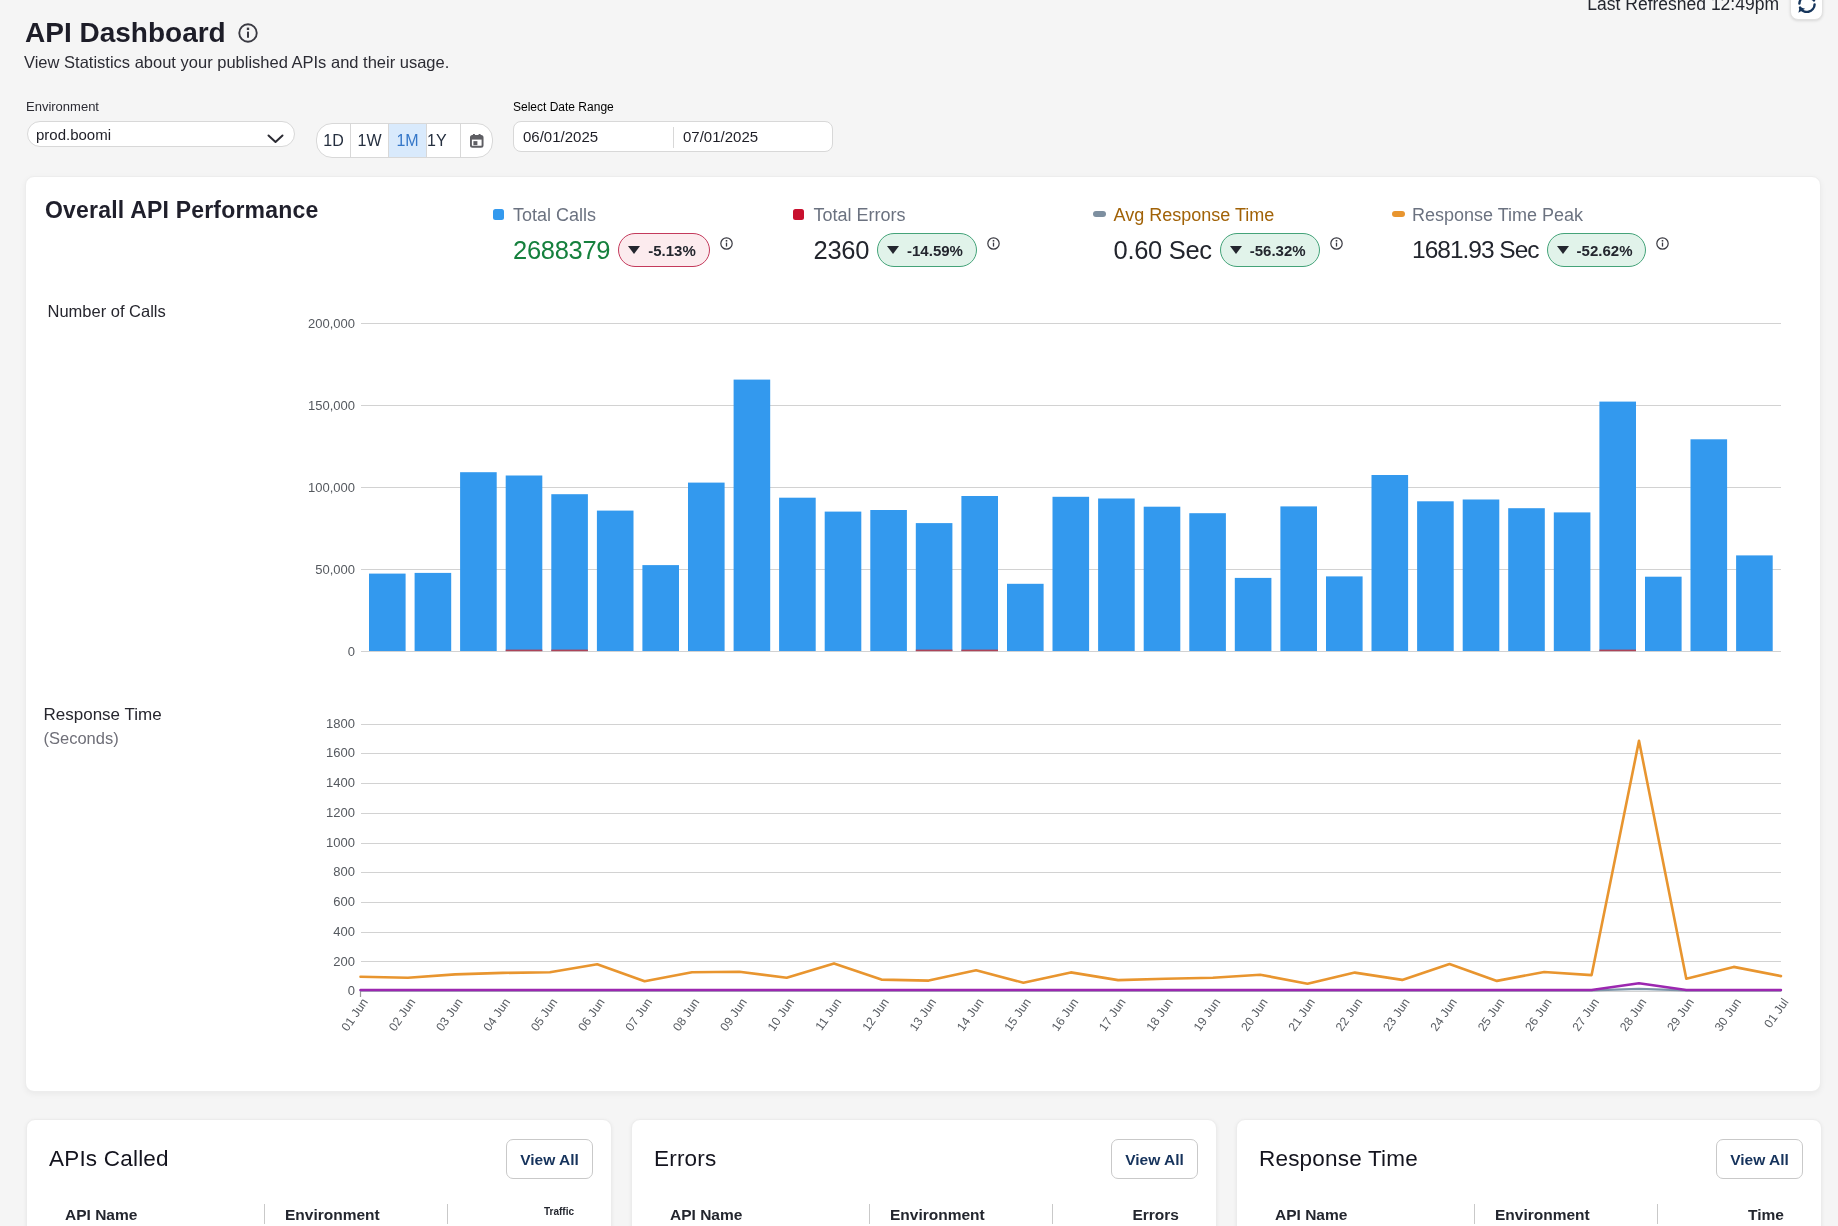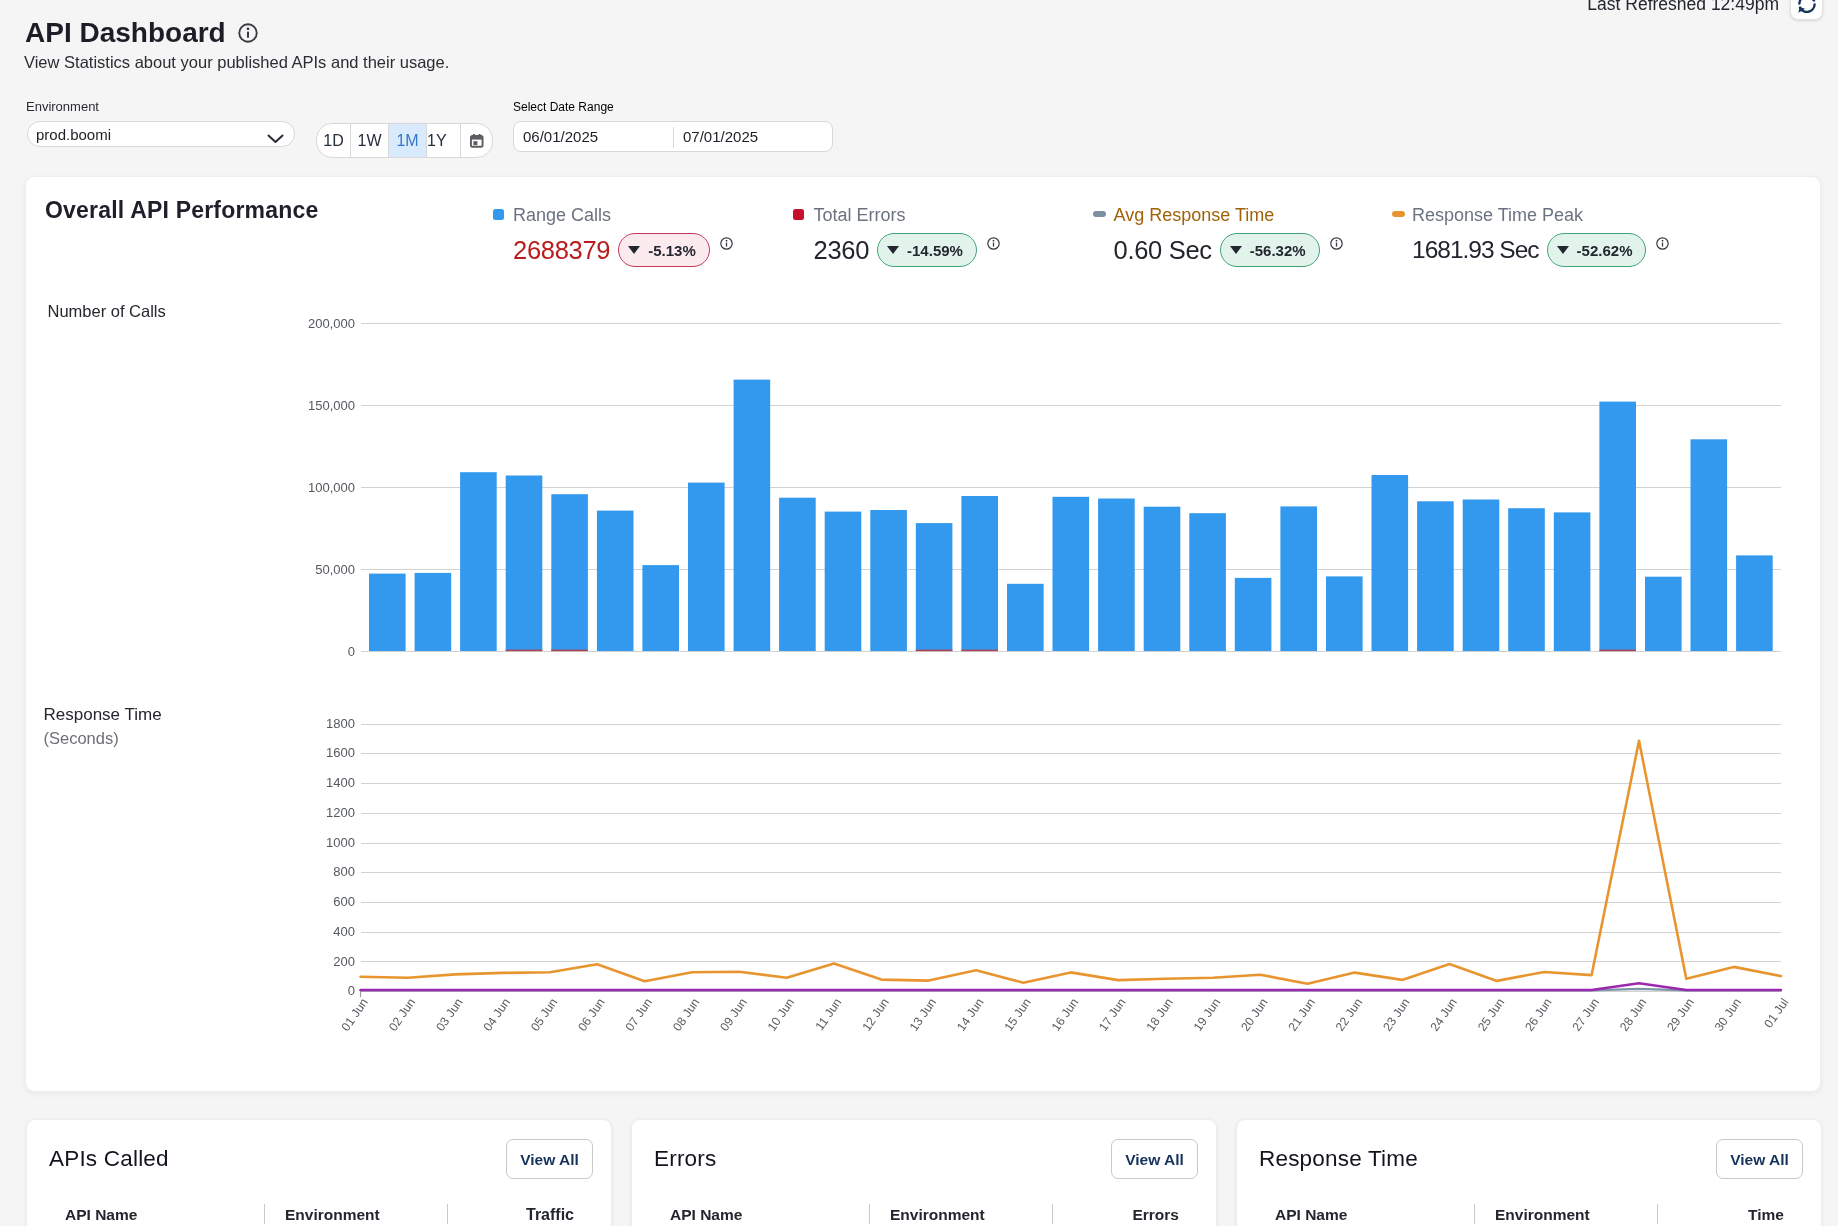--- a/index.html
+++ b/index.html
@@ -58,23 +58,23 @@
   <span style="position:absolute;left:169px;top:6px;font-size:15px;color:#1e1e26;">07/01/2025</span>
 </div>
 
 <div style="position:absolute;left:25px;top:176px;width:1796px;height:916px;background:#fff;border:1px solid #ededed;border-radius:9px;box-shadow:0 2px 6px rgba(0,0,0,0.05);"></div>
 
 <div style="position:absolute;left:45px;top:197px;font-size:23px;font-weight:600;color:#1f1f2b;letter-spacing:0.2px;">Overall API Performance</div>
 
 <div style="position:absolute;left:492.5px;top:209px;">
     <span class="sq" style="background:#3399ee"></span>
   </div>
-<div style="position:absolute;left:513.0px;top:208px;font-size:18px;line-height:15px;color:#6b7280;white-space:nowrap;">Range Calls</div>
+<div style="position:absolute;left:513.0px;top:208px;font-size:18px;line-height:15px;color:#6b7280;white-space:nowrap;">Total Calls</div>
 <div style="position:absolute;left:513.0px;top:233px;height:34px;display:flex;align-items:center;white-space:nowrap;">
-<span style="font-size:25.5px;letter-spacing:-0.3px;color:#b91c1c;">2688379</span>
+<span style="font-size:25.5px;letter-spacing:-0.3px;color:#15803d;">2688379</span>
 <span style="display:inline-flex;align-items:center;height:34px;box-sizing:border-box;margin-left:8px;padding:0 13px 0 9px;border:1.5px solid #c43a5c;background:#fcebee;border-radius:17px;">
 <span style="width:0;height:0;border-left:6.5px solid transparent;border-right:6.5px solid transparent;border-top:8.5px solid #23262e;margin-right:8px;"></span>
 <span style="font-size:15px;font-weight:bold;color:#23262e;">-5.13%</span>
     </span>
 <span style="margin-left:10px;align-self:flex-start;margin-top:4px;">
       <svg width="13" height="13" viewBox="0 0 16 16" style="display:block">
         <circle cx="8" cy="8" r="7" fill="none" stroke="#3a3a42" stroke-width="1.5"></circle>
         <rect x="7.2" y="6.9" width="1.6" height="4.9" fill="#3a3a42"></rect>
         <rect x="7.05" y="3.7" width="1.9" height="1.9" fill="#3a3a42"></rect>
       </svg>
@@ -243,21 +243,21 @@
 <text x="1789.0" y="1002" text-anchor="end" font-size="12.2" fill="#5a5e64" transform="rotate(-55 1789.0 1002)">01 Jul</text>
 </svg>
 
 <div style="position:absolute;left:26px;top:1119px;width:586px;height:240px;background:#fff;border:1px solid #ececec;border-radius:9px;box-shadow:0 1px 4px rgba(0,0,0,0.06);">
 <div style="position:absolute;left:22px;top:26px;font-size:22.5px;font-weight:500;color:#14141e;letter-spacing:0.2px;">APIs Called</div>
 <div style="position:absolute;left:479px;top:19px;width:87px;height:40px;border:1px solid #c9c9c9;border-radius:7px;background:#fff;text-align:center;line-height:40px;font-size:15.5px;font-weight:bold;color:#16335c;">View All</div>
 <div style="position:absolute;left:38px;top:86px;font-size:15.5px;font-weight:bold;color:#23262e;">API Name</div>
 <div style="position:absolute;left:237px;top:84px;width:1px;height:20px;background:#c9c9c9;"></div>
 <div style="position:absolute;left:258px;top:86px;font-size:15.5px;font-weight:bold;color:#23262e;">Environment</div>
 <div style="position:absolute;left:420px;top:84px;width:1px;height:20px;background:#c9c9c9;"></div>
-<div style="position:absolute;right:37px;top:86px;font-size:16px;font-weight:bold;color:#23262e;">Traffic</div>
+<div style="position:absolute;right:37px;top:86px;font-size:10px;font-weight:bold;color:#23262e;">Traffic</div>
 </div>
 <div style="position:absolute;left:631px;top:1119px;width:586px;height:240px;background:#fff;border:1px solid #ececec;border-radius:9px;box-shadow:0 1px 4px rgba(0,0,0,0.06);">
 <div style="position:absolute;left:22px;top:26px;font-size:22.5px;font-weight:500;color:#14141e;letter-spacing:0.2px;">Errors</div>
 <div style="position:absolute;left:479px;top:19px;width:87px;height:40px;border:1px solid #c9c9c9;border-radius:7px;background:#fff;text-align:center;line-height:40px;font-size:15.5px;font-weight:bold;color:#16335c;">View All</div>
 <div style="position:absolute;left:38px;top:86px;font-size:15.5px;font-weight:bold;color:#23262e;">API Name</div>
 <div style="position:absolute;left:237px;top:84px;width:1px;height:20px;background:#c9c9c9;"></div>
 <div style="position:absolute;left:258px;top:86px;font-size:15.5px;font-weight:bold;color:#23262e;">Environment</div>
 <div style="position:absolute;left:420px;top:84px;width:1px;height:20px;background:#c9c9c9;"></div>
 <div style="position:absolute;right:37px;top:86px;font-size:15.5px;font-weight:bold;color:#23262e;">Errors</div>
 </div>

